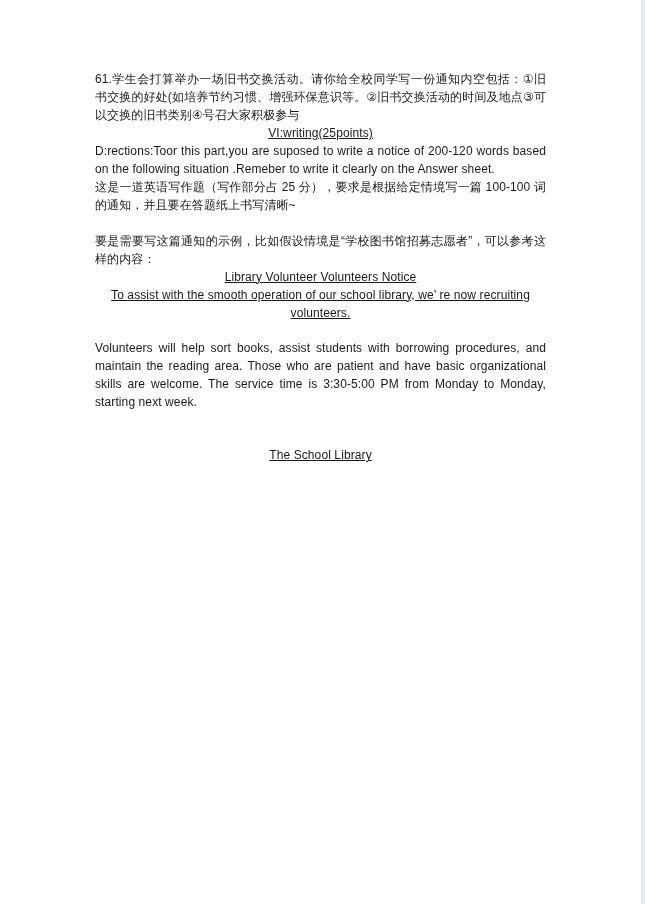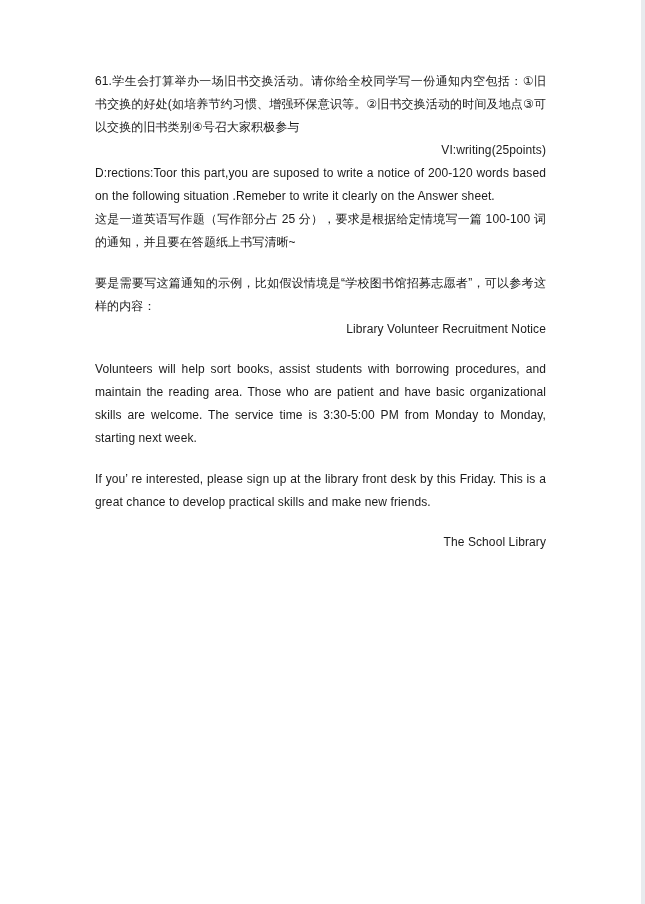--- a/index.html
+++ b/index.html
@@ -17,33 +17,34 @@
     overflow: hidden;
     font-family: "Liberation Sans", "DejaVu Sans", sans-serif;
   }
   .content {
     position: absolute;
     left: 95px;
     top: 70px;
     width: 451px;
     color: #1a1a1a;
     font-size: 12px;
-    line-height: 23px;
+    line-height: 18px;
     letter-spacing: 0.1px;
   }
   .content p {
     margin: 0;
     padding: 0;
   }
   .just {
     text-align: justify;
     text-justify: inter-word;
   }
   .left {
-    text-align: right;
+    text-align: center;
+    text-decoration: underline;
   }
   .blank {
     height: 17.6px;
   }
   .edge-strip {
     position: absolute;
     top: 0;
     right: 0;
     width: 4px;
     height: 904px;
@@ -54,22 +55,22 @@
 <body>
 
 <div class="page">
   <div class="content">
     <p class="just">61.学生会打算举办一场旧书交换活动。请你给全校同学写一份通知内空包括：①旧书交换的好处(如培养节约习惯、增强环保意识等。②旧书交换活动的时间及地点③可以交换的旧书类别④号召大家积极参与</p>
     <p class="left">VI:writing(25points)</p>
     <p class="just">D:rections:Toor this part,you are suposed to write a notice of 200-120 words based on the following situation .Remeber to write it clearly on the Answer sheet.</p>
     <p class="just">这是一道英语写作题（写作部分占 25 分），要求是根据给定情境写一篇 100-100 词的通知，并且要在答题纸上书写清晰~</p>
     <p class="blank"></p>
     <p class="just">要是需要写这篇通知的示例，比如假设情境是“学校图书馆招募志愿者”，可以参考这样的内容：</p>
-    <p class="left">Library Volunteer Recruitment Notice</p>
+    <p class="left">Library Volunteer Volunteers Notice</p>
+    <p class="left">To assist with the smooth operation of our school library, we’ re now recruiting volunteers.</p>
     <p class="blank"></p>
     <p class="just">Volunteers will help sort books, assist students with borrowing procedures, and maintain the reading area. Those who are patient and have basic organizational skills are welcome. The service time is 3:30-5:00 PM from Monday to Monday, starting next week.</p>
     <p class="blank"></p>
-    <p class="just">If you’ re interested, please sign up at the library front desk by this Friday. This is a great chance to develop practical skills and make new friends.</p>
     <p class="blank"></p>
     <p class="left">The School Library</p>
   </div>
   <div class="edge-strip"></div>
 </div>
 
 </body></html>

